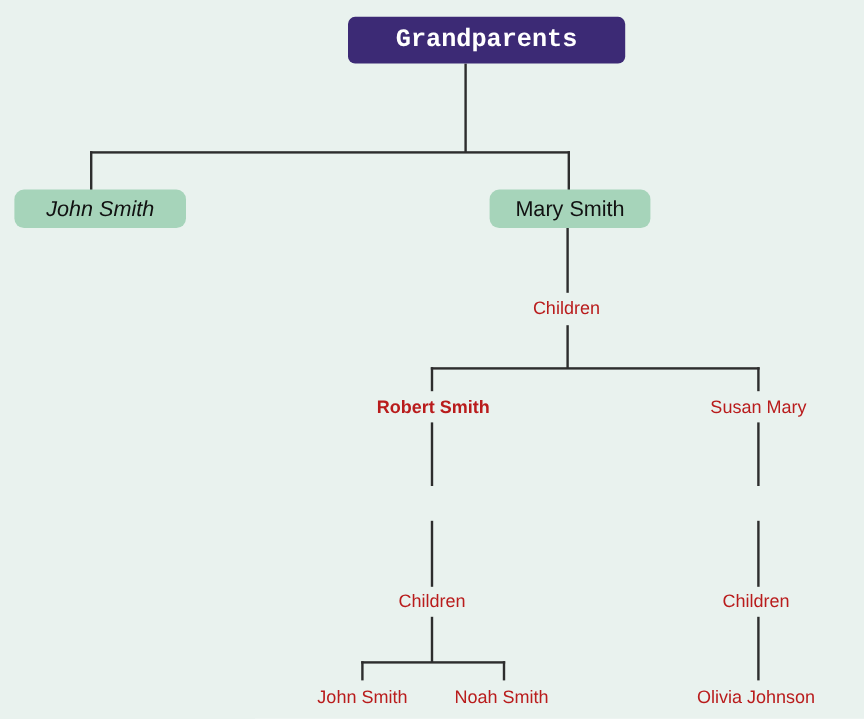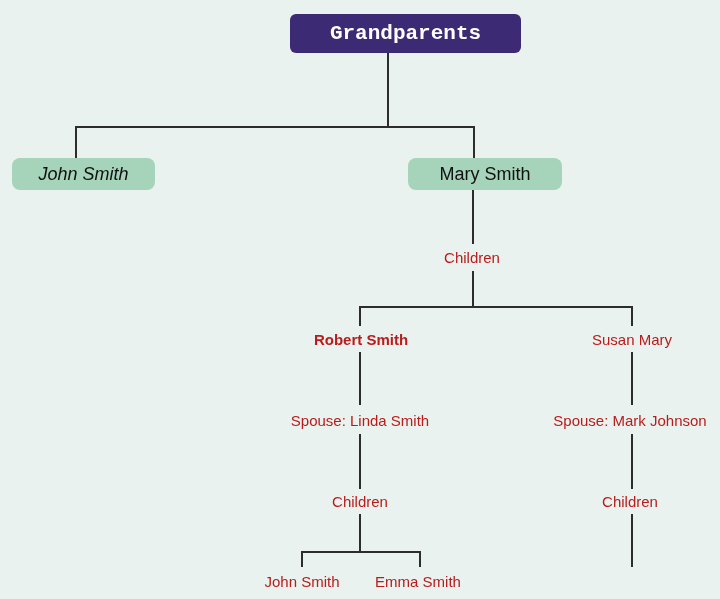--- a/index.html
+++ b/index.html
@@ -65,29 +65,28 @@
   <div class="line" style="left:301px; top:551px; width:120px; height:2px;"></div>
   <div class="line" style="left:301px; top:551px; width:2px;   height:16px;"></div>
   <div class="line" style="left:419px; top:551px; width:2px;   height:16px;"></div>
 
   <div class="line" style="left:631px; top:352px; width:2px;   height:53px;"></div>
   <div class="line" style="left:631px; top:434px; width:2px;   height:55px;"></div>
   <div class="line" style="left:631px; top:514px; width:2px;   height:53px;"></div>
 
   <div class="node root-node" style="left:290px; top:14px;  width:231px; height:39px;font-family:Liberation Mono, monospace;">Grandparents</div>
   <div class="node person-node" style="left:12px;  top:158px; width:143px; height:32px;font-style:italic;">John Smith</div>
-  <div class="node person-node" style="left:408px; top:158px; width:154px; height:32px;">Mary Smith</div>
+  <div class="node person-node" style="left:408px; top:158px; width:134px; height:32px;">Mary Smith</div>
 
   <div class="lbl" style="left:472px; top:248px;">Children</div>
 
   <div class="lbl" style="left:361px; top:330px;font-weight:bold;">Robert Smith</div>
   <div class="lbl" style="left:632px; top:330px;">Susan Mary</div>
 
-  <div class="lbl" style="left:360px; top:411px;">Spouse: Linda Smith</div>
-  <div class="lbl" style="left:630px; top:411px;">Spouse: Mark Johnson</div>
 
   <div class="lbl" style="left:360px; top:492px;">Children</div>
   <div class="lbl" style="left:630px; top:492px;">Children</div>
 
   <div class="lbl" style="left:302px; top:572px;">John Smith</div>
-  <div class="lbl" style="left:418px; top:572px;">Emma Smith</div>
+  <div class="lbl" style="left:418px; top:572px;">Noah Smith</div>
+  <div class="lbl" style="left:630px; top:572px;">Olivia Johnson</div>
 
 </div>
 
 </body></html>

